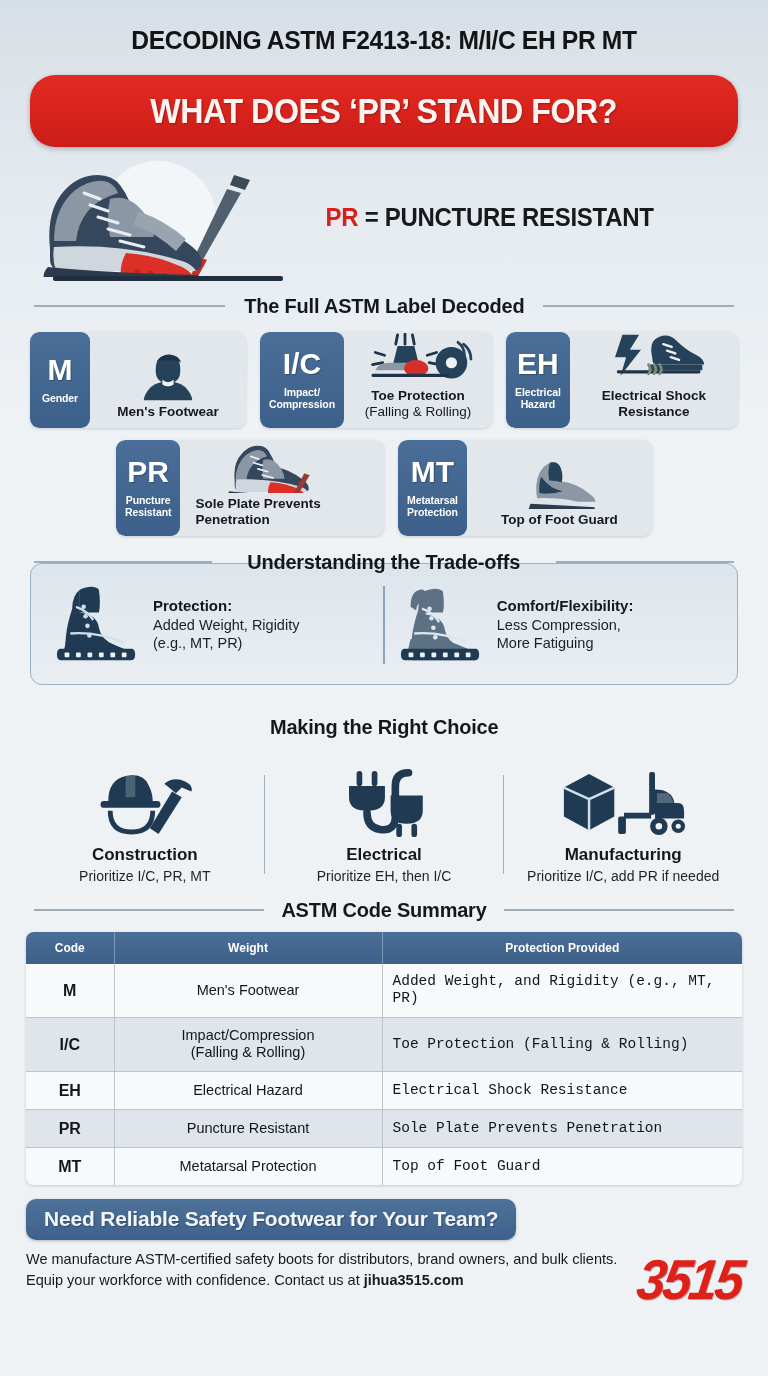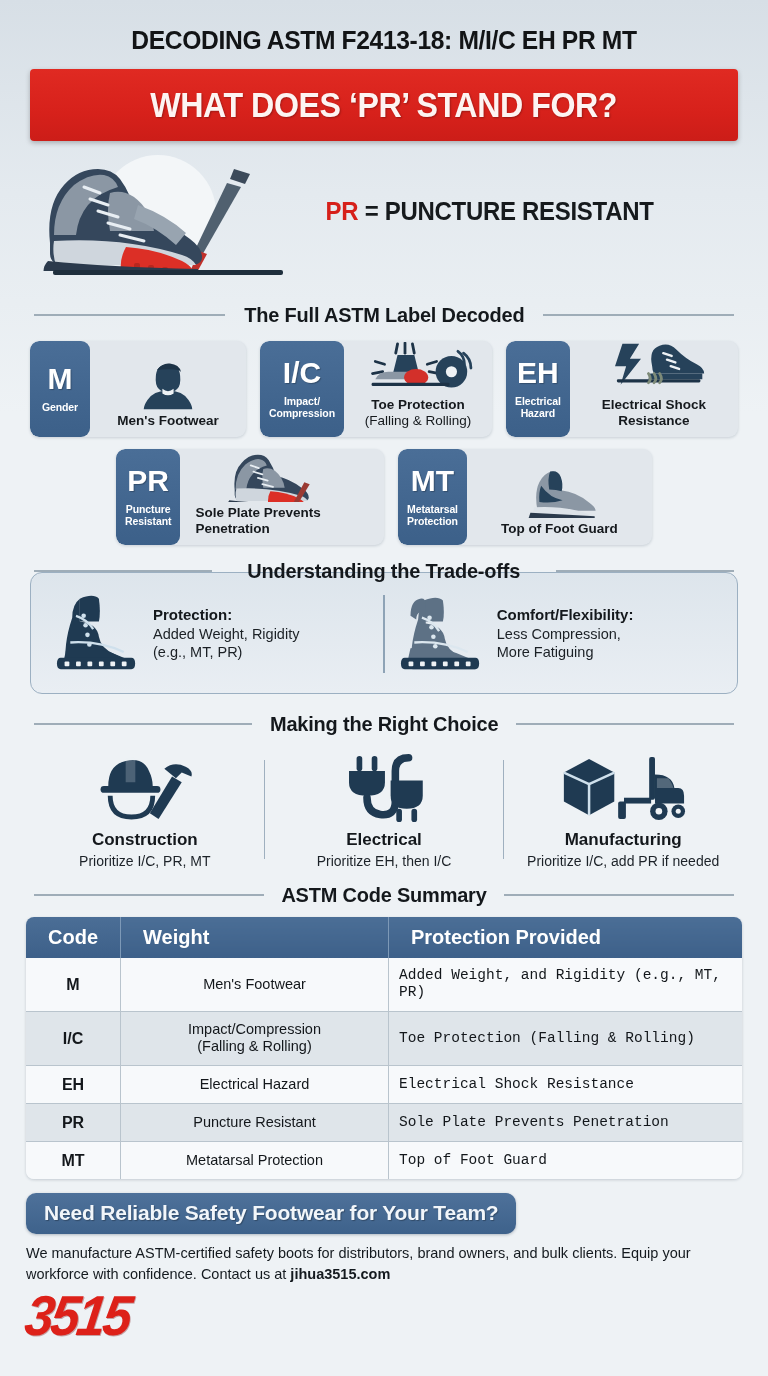--- a/index.html
+++ b/index.html
@@ -20,23 +20,23 @@
     text-align: center;
     font-size: 26.5px;
     font-weight: 800;
     letter-spacing: -0.4px;
     color: #121416;
     padding-top: 25px;
     font-stretch: condensed;
     transform: scaleX(0.93);
   }
   .hero-band {
-    margin: 13px 30px 0 30px;
+    margin: 19px 30px 0 30px;
     background: linear-gradient(180deg,#e02a22 0%, #d7211b 60%, #cc1d18 100%);
-    border-radius: 4px;
+    border-radius: 25px;
     height: 72px;
     display: flex; align-items: center; justify-content: center;
     box-shadow: 0 2px 5px rgba(0,0,0,.25);
   }
   .hero-band span {
     color: #fdf4f2;
     font-size: 35px;
     font-weight: 800;
     letter-spacing: -0.5px;
     transform: scaleX(0.92);
@@ -135,22 +135,22 @@
   .choice-col .c-title { font-size: 17px; font-weight: 700; color: #14181c; margin-top: 2px;}
   .choice-col .c-sub { font-size: 14px; color: #1c2228; margin-top: 3px;}
   .choice-sep { width: 1.5px; background: #9fb0bf; margin: 10px 0 10px 0; }
 
   
   .tbl-wrap { margin: 10px 26px 0 26px; }
   table { width: 100%; border-collapse: collapse; border-radius: 8px; overflow: hidden;
           box-shadow: 0 1px 3px rgba(30,50,70,.2); }
   thead th {
     background: linear-gradient(180deg,#4b6e96 0%,#3d6089 100%);
-    color: #fff; font-size: 20px; font-weight: 800;
-    padding: 9px 22px; text-align: left;
+    color: #fff; font-size: 12px; font-weight: 800;
+    padding: 9px 22px; text-align: center;
     border-right: 1px solid #7d99b7;
   }
   thead th:last-child { border-right: none; }
   tbody td {
     font-size: 14.5px; color: #13171b; padding: 9px 10px;
     border-right: 1px solid #b9c4cd; border-bottom: 1px solid #b9c4cd;
     line-height: 1.2;
   }
   tbody td:last-child { border-right: none; }
   tbody tr:last-child td { border-bottom: none; }
@@ -164,21 +164,21 @@
   .footer { margin: 14px 26px 0 26px; position: relative; }
   .cta {
     display: inline-block;
     background: linear-gradient(180deg,#4e719a 0%, #3e628b 100%);
     color: #f2f6fa; font-size: 21px; font-weight: 800;
     padding: 8px 18px 9px 18px; border-radius: 10px;
     letter-spacing: -0.2px;
     text-shadow: 1px 1px 1px rgba(0,0,0,.28);
     box-shadow: 0 1px 3px rgba(30,50,70,.3);
   }
-  .foot-body { display: flex; align-items: flex-start; margin-top: 9px; flex-direction: column; }
+  .foot-body { display: flex; align-items: flex-start; margin-top: 9px; }
   .foot-text { flex: 1; font-size: 14.5px; color: #141a1f; line-height: 1.45; padding-right: 6px;}
   .foot-text b { font-weight: 800; }
   .logo {
     font-size: 52px; font-weight: 800; font-style: italic;
     color: #dd2119; letter-spacing: -3px;
     transform: skewX(-8deg) scaleY(1.08);
     line-height: .95; padding-top: 6px;
     text-shadow: 1px 1px 0 rgba(120,10,8,.35);
   }
 </style>
@@ -222,21 +222,21 @@
         </g>
         <path d="M30 110 q60 6 150 8 l0 6 l-154 0 q-2 -8 4 -14 z" fill="#2b3a4c"></path>
       </svg>
       <div class="hero-rule"></div>
     </div>
     <div class="hero-eq">
       <span class="pr">PR</span><span> = PUNCTURE RESISTANT</span>
     </div>
   </div>
 
-  <div class="sec-head" style="margin-top:32px;">
+  <div class="sec-head" style="margin-top:17px;">
     <div class="line"></div>
     <h2>The Full ASTM Label Decoded</h2>
     <div class="line"></div>
   </div>
 
   <div class="badge-row">
 
     <div class="badge" style="width:216px;">
       <div class="badge-code">
         <div class="big">M</div>
@@ -462,21 +462,21 @@
         <div class="to-text">
           <div class="t1">Comfort/Flexibility:</div>
           <div class="t2">Less Compression,</div>
           <div class="t2">More Fatiguing</div>
         </div>
       </div>
 
     </div>
   </div>
 
-  <div class="sec-head" style="margin-top:18px;">
+  <div class="sec-head" style="margin-top:18px;flex-direction:column;">
     <div class="line"></div>
     <h2>Making the Right Choice</h2>
     <div class="line"></div>
   </div>
 
   <div class="choice-row">
 
     <div class="choice-col">
       <div class="ico">
         <svg viewBox="0 0 120 74" width="116" height="72">

